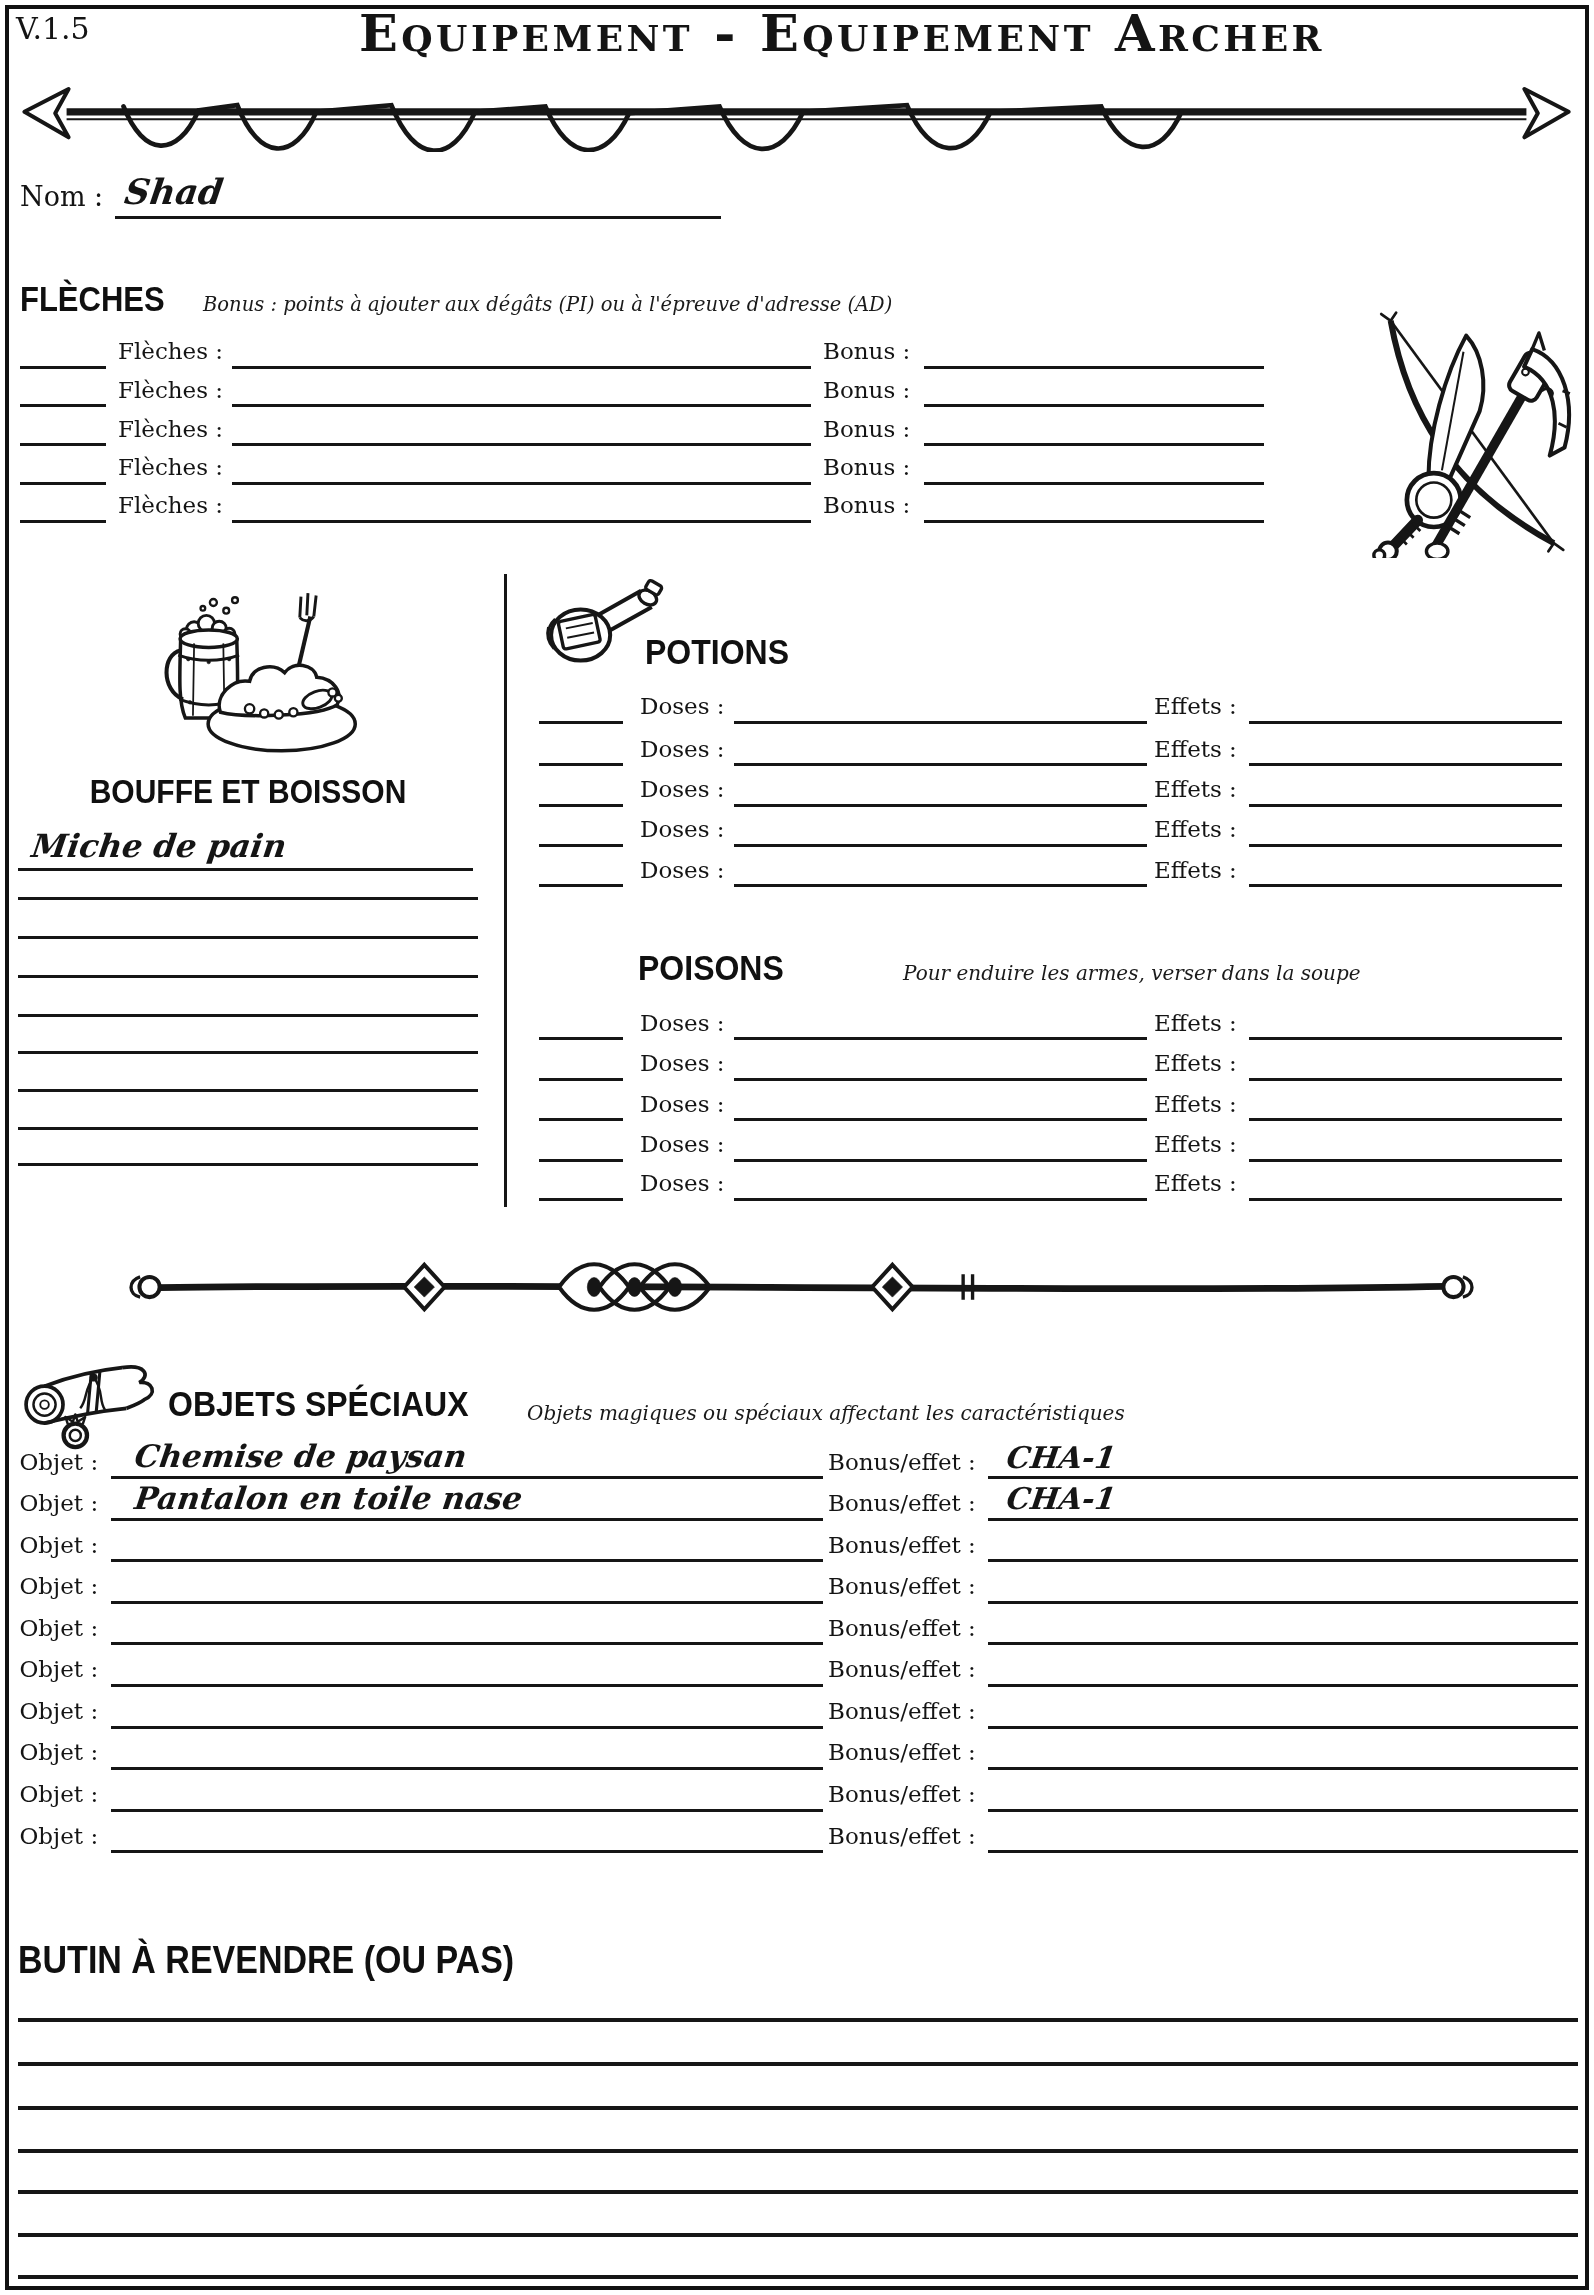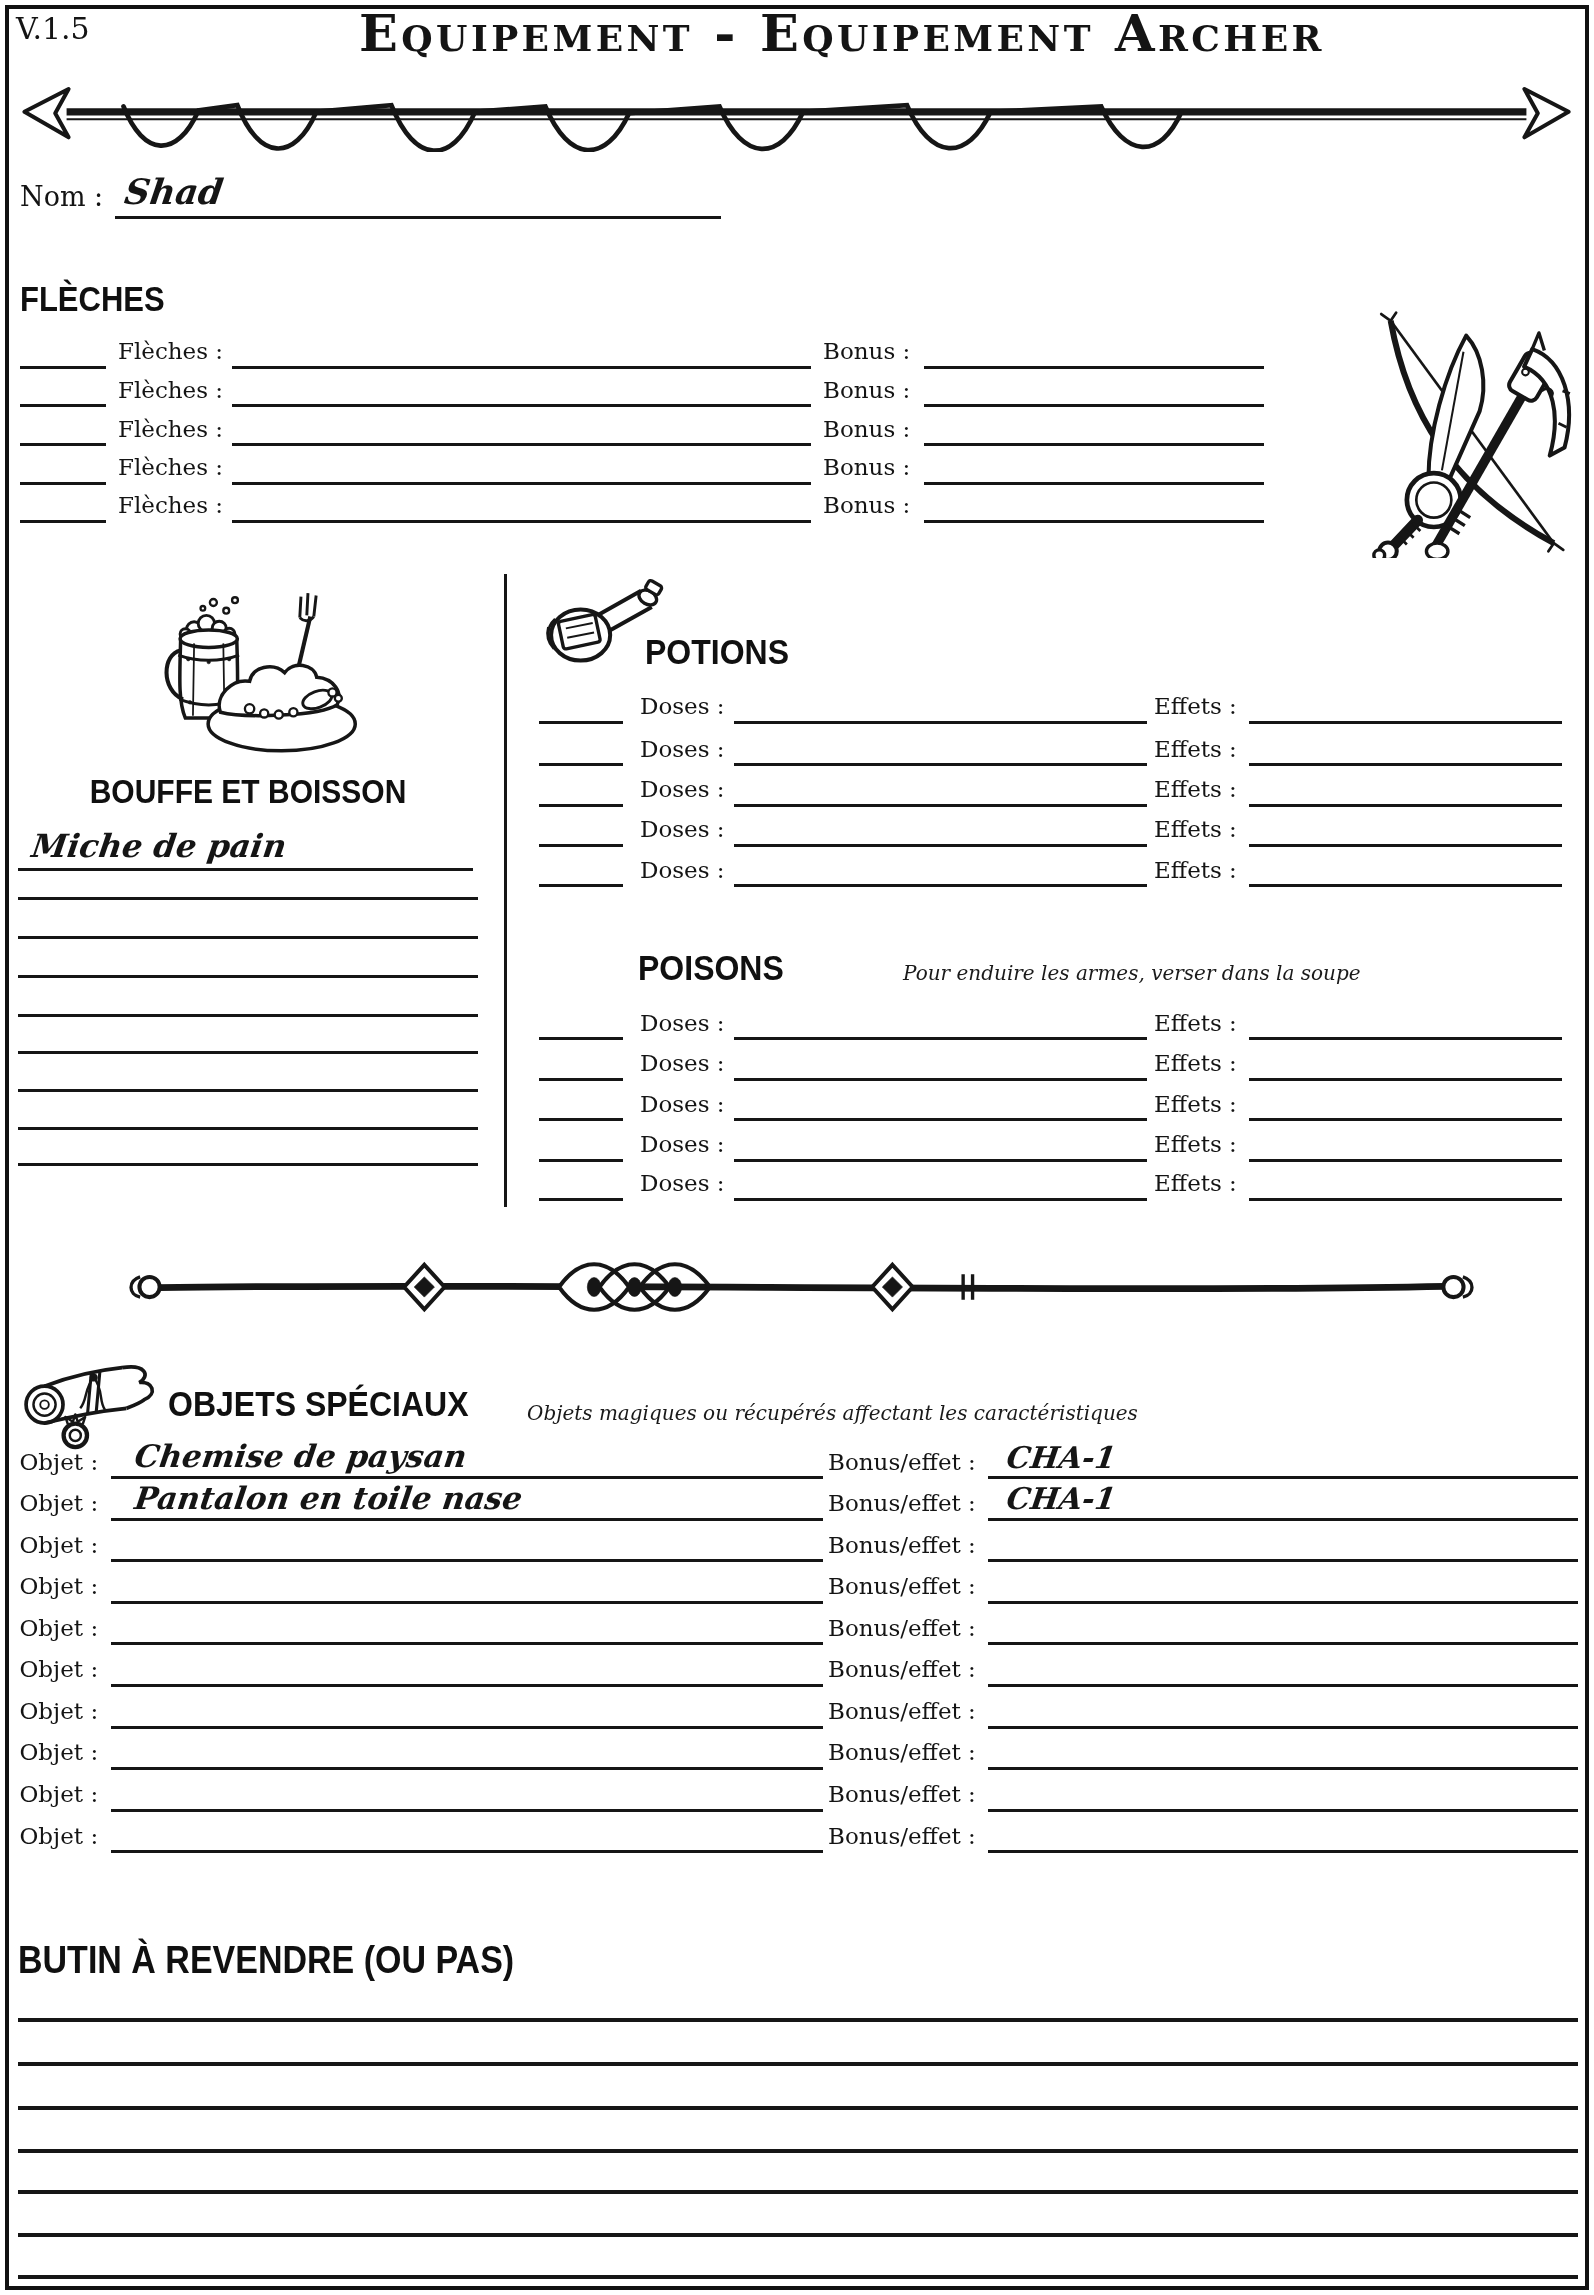--- a/index.html
+++ b/index.html
@@ -37,20 +37,21 @@
     <path d="M78,18 L12,52 L78,90 L58,54 Z" fill="#ffffff" stroke-width="6" stroke-linejoin="round"></path>
     <path d="M2252,18 L2318,52 L2252,90 L2272,54 Z" fill="#ffffff" stroke-width="6" stroke-linejoin="round"></path>
     <path d="M160,44 C190,120 240,122 272,50 L330,42 C362,125 415,128 448,52 L560,42 C595,130 650,132 685,52 L790,44 C825,128 880,130 915,54 L1050,44 C1085,126 1140,128 1175,52 L1330,42 C1365,125 1420,127 1455,52 L1620,44 C1655,122 1708,124 1740,52" stroke-width="7" stroke-linecap="round"></path>
   </svg>
 
   <div class="lbl" style="left:20px;top:183px;font-size:27px;">Nom :</div>
   <div class="hline" style="left:115px;top:216px;width:606px;"></div>
   <div class="hand" style="left:125px;top:174px;font-size:35px;">Shad</div>
 
   <div class="heading" style="left:20px;top:282px;font-size:31px;">FLÈCHES</div>
+  <div class="subtitle" style="left:203px;top:294px;">Bonus : points à ajouter aux dégâts (PI) ou à l'épreuve d'adresse (AD)</div>
 
   <svg style="left:1326px;top:310px;" width="248" height="248" viewBox="0 0 368 368" fill="none">
     <path d="M96,16 C120,150 184,262 338,346" stroke-width="9"></path>
     <path d="M96,16 L338,346" stroke-width="4"></path>
     <path d="M96,16 L82,6 M96,16 L104,4 M338,346 L352,356 M338,346 L330,358" stroke-width="4" stroke-linecap="round"></path>
     <path d="M208,38 C232,64 240,110 228,150 L180,258 C166,272 152,266 152,250 C152,184 176,96 208,38 Z" fill="#ffffff" stroke-width="6" stroke-linejoin="round"></path>
     <path d="M204,62 L172,238" stroke-width="3"></path>
     <circle cx="160" cy="282" r="40" fill="#ffffff" stroke-width="7"></circle>
     <circle cx="160" cy="282" r="26" stroke-width="4"></circle>
     <path d="M136,312 L100,350" stroke-width="16" stroke-linecap="round"></path>
@@ -268,21 +269,21 @@
     <path d="M168,58 C205,52 215,70 196,82 C218,80 226,100 204,110 C196,116 185,120 175,124" fill="#ffffff" stroke-width="6"></path>
     <path d="M118,66 L112,132 M132,63 L126,130" stroke-width="5"></path>
     <circle cx="122" cy="74" r="6" fill="#161616"></circle>
     <path d="M122,74 C106,92 112,110 100,124 M122,74 C138,94 130,112 140,126" stroke-width="4"></path>
     <path d="M80,150 L76,138 L88,146 L92,134 L96,146 L108,138 L104,150" fill="#ffffff" stroke-width="4" stroke-linejoin="round"></path>
     <circle cx="92" cy="168" r="19" fill="#ffffff" stroke-width="7"></circle>
     <circle cx="92" cy="168" r="9" stroke-width="4"></circle>
   </svg>
 
   <div class="heading" style="left:168px;top:1386px;font-size:32px;">OBJETS SPÉCIAUX</div>
-  <div class="subtitle" style="left:527px;top:1402px;font-size:20px;">Objets magiques ou récupérés affectant les caractéristiques</div>
+  <div class="subtitle" style="left:527px;top:1402px;font-size:20px;">Objets magiques ou spéciaux affectant les caractéristiques</div>
 
   <div>
 
     <div class="lbl" style="left:19.5px;top:1451px;">Objet :</div>
     <div class="hline" style="left:111px;top:1476px;width:712px;"></div>
     <div class="hand" style="left:135px;top:1441px;font-size:31px;">Chemise de paysan</div>
     <div class="lbl" style="left:828px;top:1451px;">Bonus/effet :</div>
     <div class="hline" style="left:988px;top:1476px;width:590px;"></div>
     <div class="hand" style="left:1007px;top:1443px;font-size:30px;">CHA-1</div>
 

